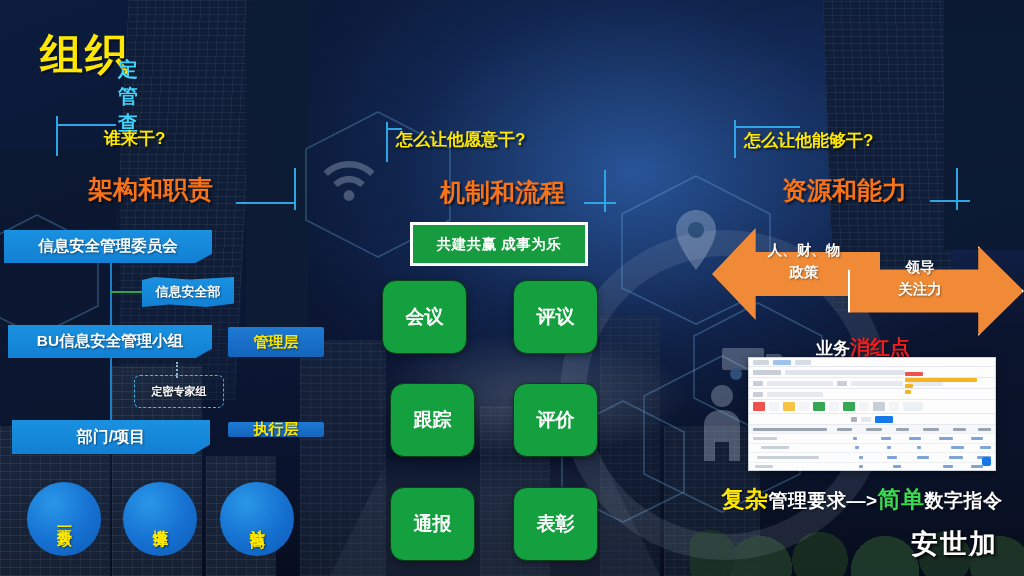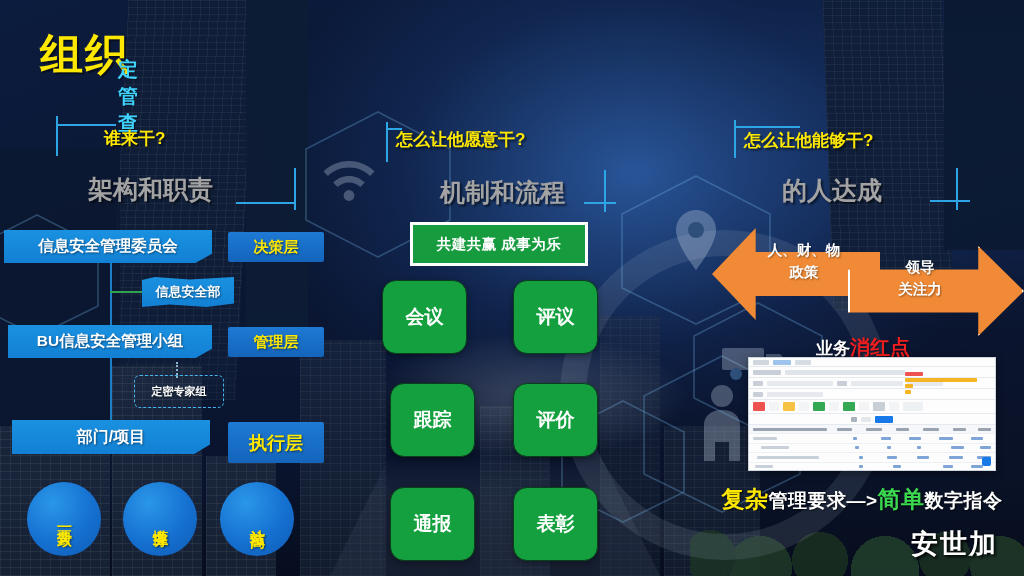--- a/index.html
+++ b/index.html
@@ -92,21 +92,21 @@
     text-shadow:1px 1px 2px rgba(0,0,0,.6);
   }
   .headline .hl{color:#39d6ff;font-size:30px;}
 
   
   .col-q{
     position:absolute;font-size:17px;font-weight:bold;color:#ffe800;white-space:nowrap;
     text-shadow:2px 2px 2px rgba(0,0,0,.55);
   }
   .col-s{
-    position:absolute;font-size:25px;font-weight:bold;color:#a3a3a3;white-space:nowrap;
+    position:absolute;font-size:25px;font-weight:bold;color:#f97316;white-space:nowrap;
     text-shadow:2px 2px 2px rgba(0,0,0,.55);
   }
   .brk{position:absolute;}
   .brk .vl{position:absolute;width:2px;background:#2ea6e6;}
   .brk .hl2{position:absolute;height:2px;background:#2ea6e6;}
 
   
   .ribbon{
     position:absolute;background:linear-gradient(180deg,#1a91e0 0%,#1280d4 100%);
     color:#fff;font-weight:bold;display:flex;align-items:center;justify-content:center;
@@ -306,56 +306,53 @@
   <div class="brk" style="left:584px;top:170px;width:32px;height:42px;">
     <div class="vl" style="right:10px;top:0;height:42px;"></div>
     <div class="hl2" style="left:0;bottom:8px;width:32px;"></div>
   </div>
 
   <div class="brk" style="left:734px;top:120px;width:66px;height:38px;">
     <div class="vl" style="left:0;top:0;height:38px;"></div>
     <div class="hl2" style="left:0;top:6px;width:66px;"></div>
   </div>
   <div class="col-q" style="left:744px;top:129px;">怎么让他能够干?</div>
-  <div class="col-s" style="left:782px;top:174px;">的人达成</div>
+  <div class="col-s" style="left:782px;top:174px;">资源和能力</div>
   <div class="brk" style="left:930px;top:168px;width:40px;height:42px;">
     <div class="vl" style="right:12px;top:0;height:42px;"></div>
     <div class="hl2" style="left:0;bottom:8px;width:40px;"></div>
   </div>
 
   <div class="conn" style="left:110px;top:256px;width:2px;height:180px;"></div>
   <div class="conn green" style="left:110px;top:291px;width:36px;height:2px;"></div>
   <div class="conn dot" style="left:176px;top:362px;height:16px;"></div>
 
   <div class="ribbon" style="left:4px;top:230px;width:208px;height:33px;font-size:15.5px;">
     <span>信息安全管理委员会</span>
   </div>
-  <div class="tag" style="left:228px;top:232px;width:96px;height:30px;font-size:15px;">
-    <span>决策层</span>
-  </div>
 
   <div class="ribbon wave" style="left:142px;top:277px;width:92px;height:30px;font-size:13px;">
     <span>信息安全部</span>
   </div>
 
   <div class="ribbon" style="left:8px;top:325px;width:204px;height:33px;font-size:15.5px;">
     <span>BU信息安全管理小组</span>
   </div>
   <div class="tag" style="left:228px;top:327px;width:96px;height:30px;font-size:15px;">
     <span>管理层</span>
   </div>
 
   <div class="dashbox" style="left:134px;top:375px;width:90px;height:33px;">
     <span>定密专家组</span>
   </div>
 
   <div class="ribbon" style="left:12px;top:420px;width:198px;height:34px;font-size:16px;">
     <span>部门/项目</span>
   </div>
-  <div class="tag" style="left:228px;top:422px;width:96px;height:41px;font-size:18px;">
+  <div class="tag" style="left:228px;top:422px;width:96px;height:15px;font-size:15px;">
     <span>执行层</span>
   </div>
 
   <div class="circle" style="left:27px;top:482px;">
     <span>要一致</span>
   </div>
   <div class="circle" style="left:123px;top:482px;">
     <span>懂业务</span>
   </div>
   <div class="circle" style="left:220px;top:482px;">

